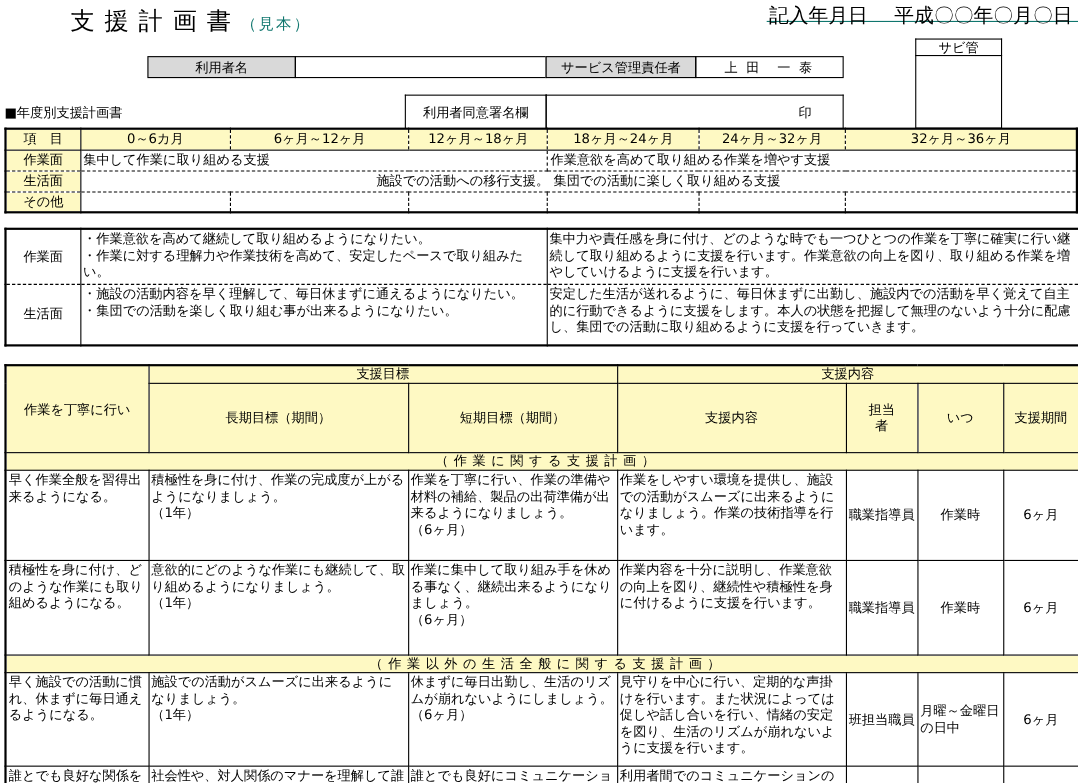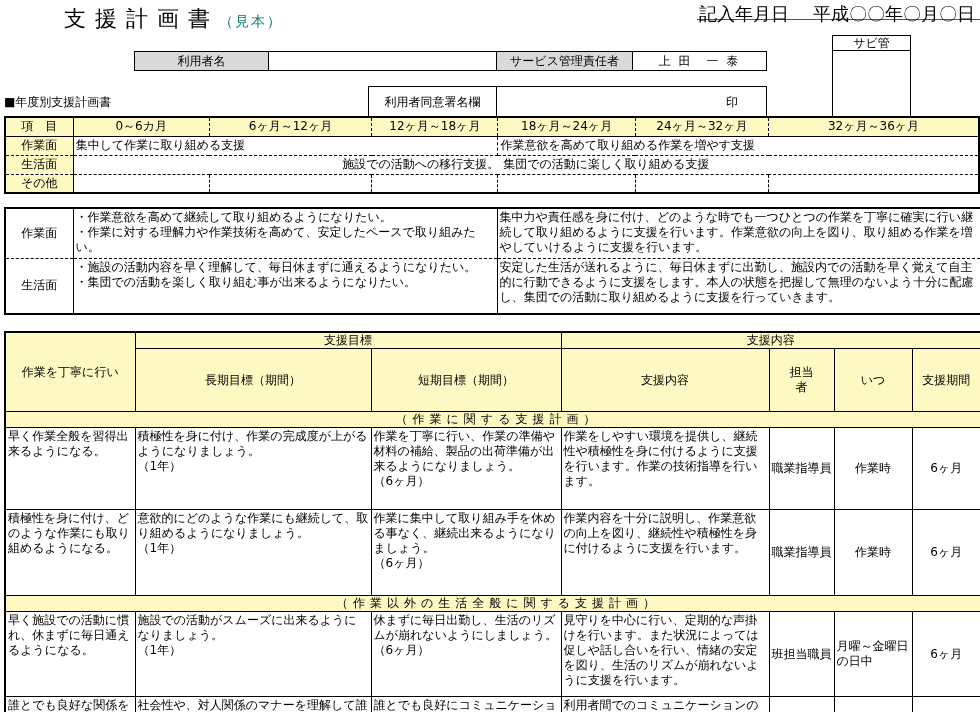--- a/index.html
+++ b/index.html
@@ -147,21 +147,21 @@
 
   <tr style="height:15px">
     <td colspan="7" class="g section" style="padding:0">（作業に関する支援計画）</td>
   </tr>
   <tr style="height:82px">
     <td>早く作業全般を習得出来るようになる。</td>
     <td class="pre">積極性を身に付け、作業の完成度が上がるようになりましょう。
 （1年）</td>
     <td class="pre">作業を丁寧に行い、作業の準備や材料の補給、製品の出荷準備が出来るようになりましょう。
 （6ヶ月）</td>
-    <td>作業をしやすい環境を提供し、継続性や積極性を身に付けるように支援を行います。作業の技術指導を行います。</td>
+    <td>作業をしやすい環境を提供し、施設での活動がスムーズに出来るようになりましょう。作業の技術指導を行います。</td>
     <td class="c">職業指導員</td>
     <td class="c">作業時</td>
     <td class="c">6ヶ月</td>
   </tr>
   <tr style="height:86px">
     <td>積極性を身に付け、どのような作業にも取り組めるようになる。</td>
     <td class="pre">意欲的にどのような作業にも継続して、取り組めるようになりましょう。
 （1年）</td>
     <td class="pre">作業に集中して取り組み手を休める事なく、継続出来るようになりましょう。
 （6ヶ月）</td>

